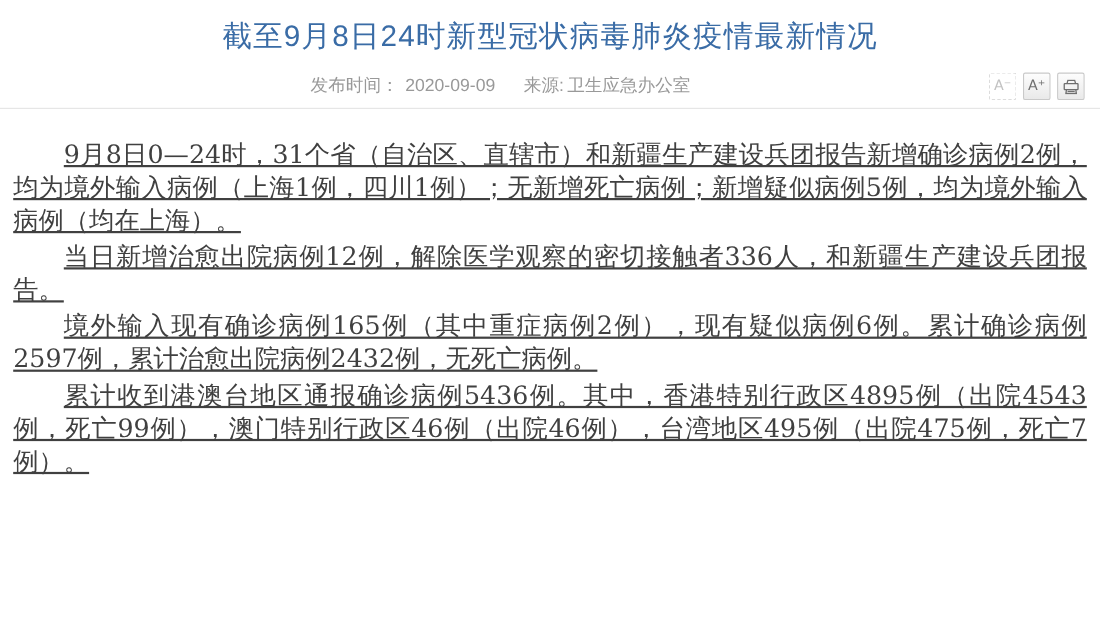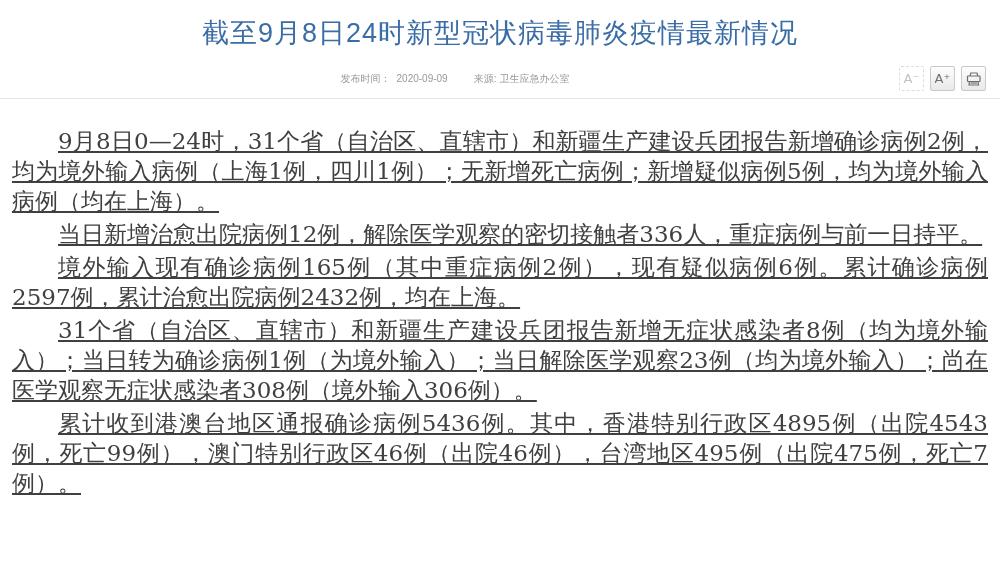--- a/index.html
+++ b/index.html
@@ -28,21 +28,21 @@
     font-family: "Liberation Sans", sans-serif;
   }
   .meta-row {
     position: relative;
     margin-top: 16px;
     height: 26px;
   }
   .meta-center {
     text-align: center;
     padding-right: 90px;
-    font-size: 10px;
+    font-size: 16px;
     line-height: 26px;
     color: var(--meta-gray, #999999);
   }
   .meta-center .meta-date { margin-left: 6px; }
   .meta-center .meta-source-label { margin-left: 26px; }
   .meta-center .meta-source-value { margin-left: 3px; }
   .toolbar {
     position: absolute;
     top: 0; right: 14px;
     display: flex;
@@ -114,19 +114,18 @@
           </svg>
         </span>
       </button>
     </div>
   </div>
 
   <hr class="header-divider">
 
   <div class="article">
       <p>9月8日0—24时，31个省（自治区、直辖市）和新疆生产建设兵团报告新增确诊病例2例，均为境外输入病例（上海1例，四川1例）；无新增死亡病例；新增疑似病例5例，均为境外输入病例（均在上海）。</p>
-      <p>当日新增治愈出院病例12例，解除医学观察的密切接触者336人，重症病例与前一日持平。</p>
-      <p>境外输入现有确诊病例165例（其中重症病例2例），现有疑似病例6例。累计确诊病例2597例，累计治愈出院病例2432例，均在上海。</p>
-      <p>31个省（自治区、直辖市）和新疆生产建设兵团报告新增无症状感染者8例（均为境外输入）；当日转为确诊病例1例（为境外输入）；当日解除医学观察23例（均为境外输入）；尚在医学观察无症状感染者308例（境外输入306例）。</p>
+      <p>当日新增治愈出院病例12例，解除医学观察的密切接触者336人，和新疆生产建设兵团报告。</p>
+      <p>境外输入现有确诊病例165例（其中重症病例2例），现有疑似病例6例。累计确诊病例2597例，累计治愈出院病例2432例，无死亡病例。</p>
       <p>累计收到港澳台地区通报确诊病例5436例。其中，香港特别行政区4895例（出院4543例，死亡99例），澳门特别行政区46例（出院46例），台湾地区495例（出院475例，死亡7例）。</p>
     </div>
 
 </div>
 
 </body></html>

